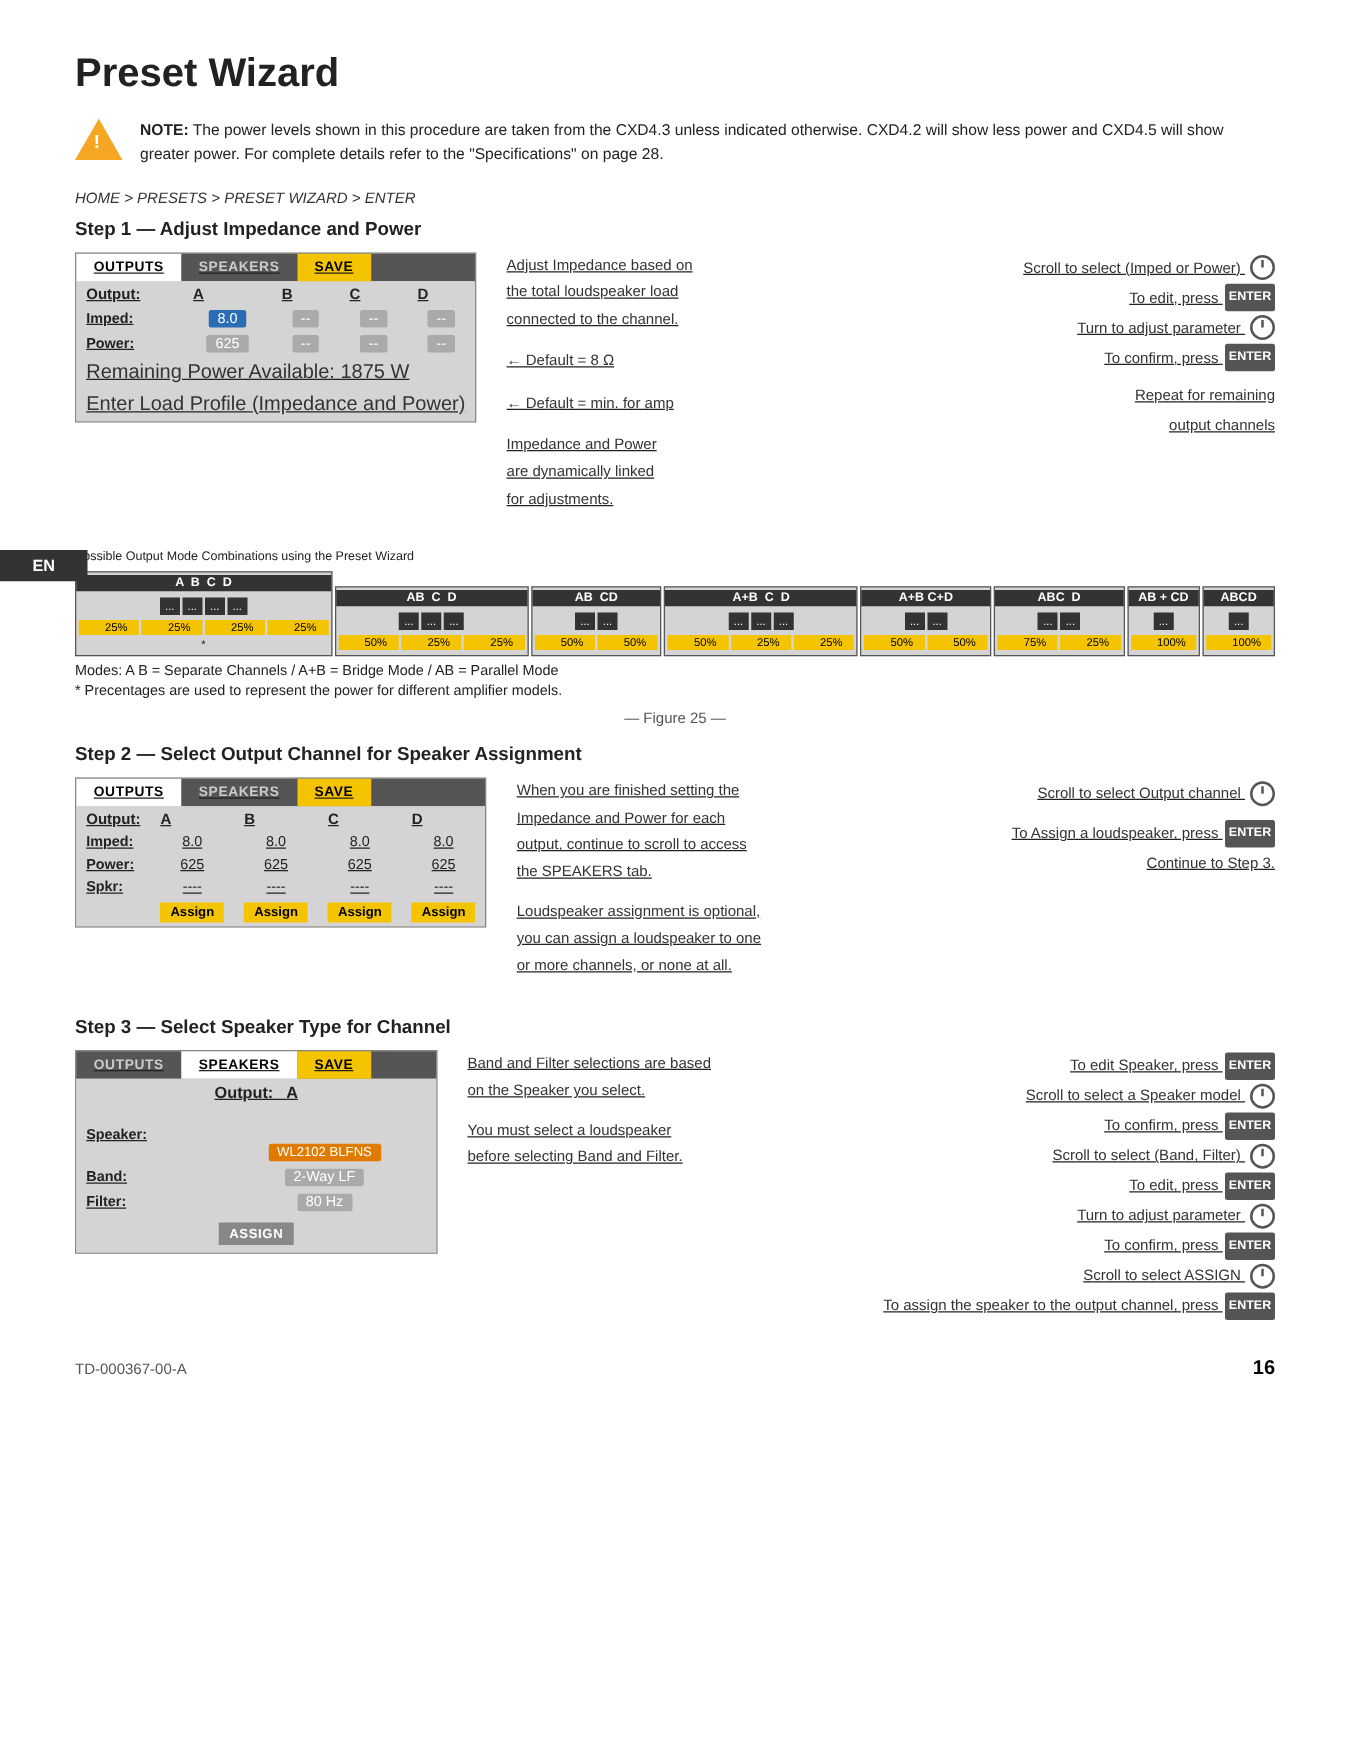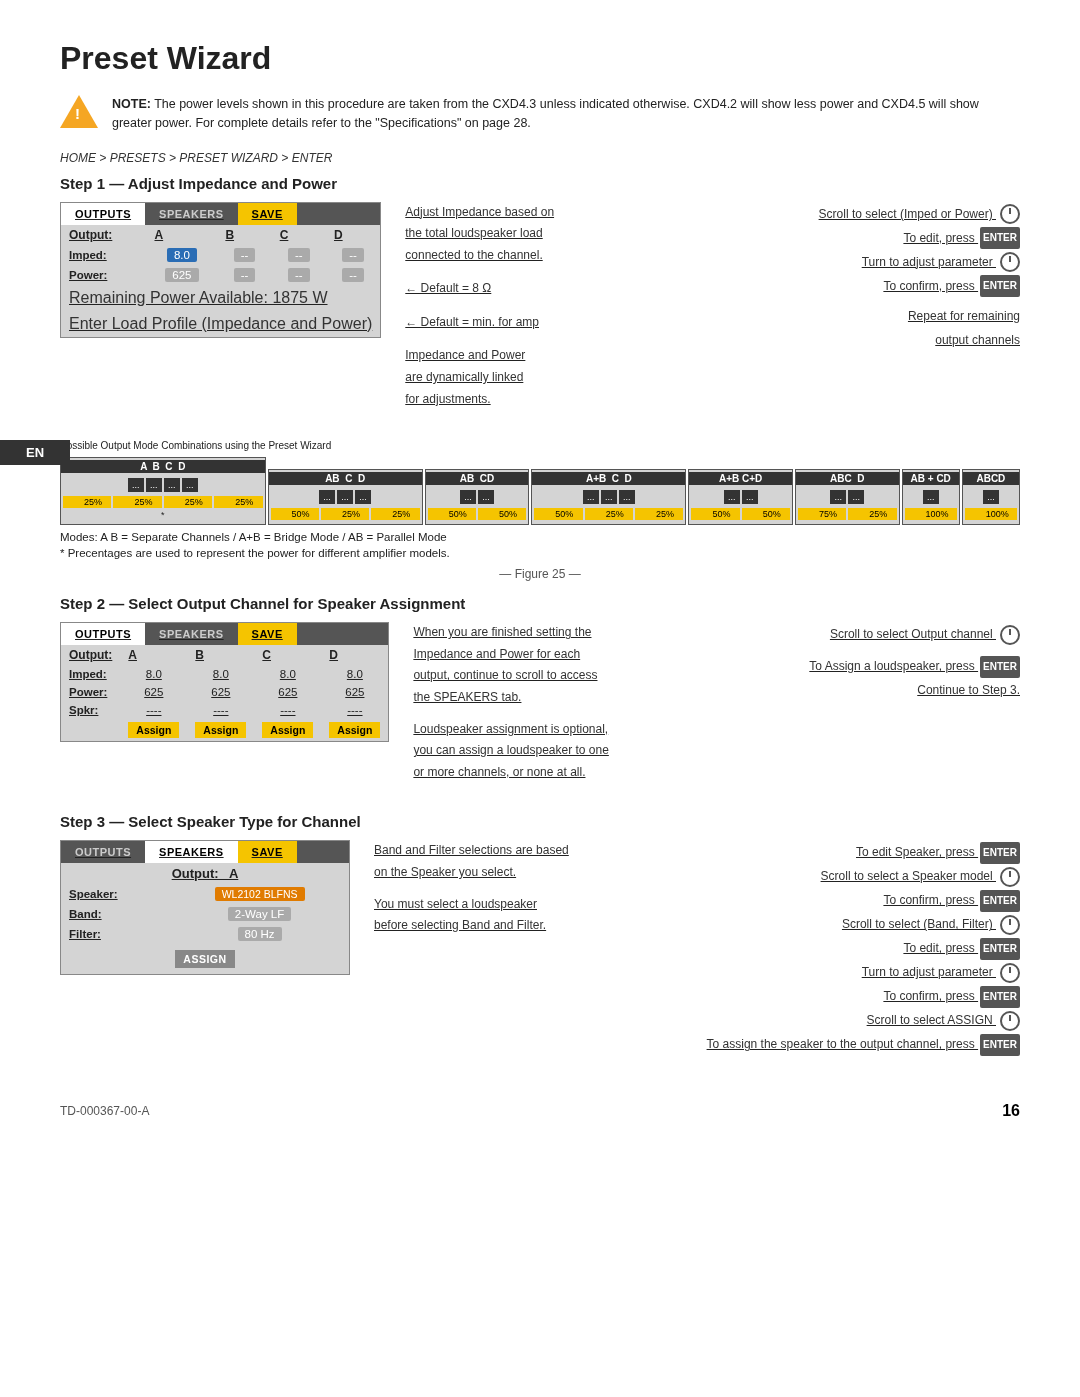--- a/index.html
+++ b/index.html
@@ -104,20 +104,21 @@
       border-radius: 2px;
       display: inline-block;
     }
     .val-orange-text {
       background: #e07b00;
       color: #fff;
       padding: 1px 7px;
       border-radius: 2px;
       display: inline-block;
       font-size: 10.5px;
+      margin-top: 28px;
     }
     .panel-note {
       padding: 4px 8px;
       font-size: 16px;
       background: #d4d4d4;
       color: #333;
     }
     .assign-btn {
       background: #f5c400;
       color: #000;
@@ -241,21 +242,21 @@
       text-align: center;
       font-size: 12px;
       color: #555;
       margin: 6px 0 14px 0;
     }
 
     .footer {
       display: flex;
       justify-content: space-between;
       align-items: center;
-      margin-top: 46px;
+      margin-top: 30px;
       font-size: 12px;
       color: #555;
     }
     .page-num {
       font-weight: bold;
       font-size: 16px;
       color: #000;
     }
   </style>
 </head>

